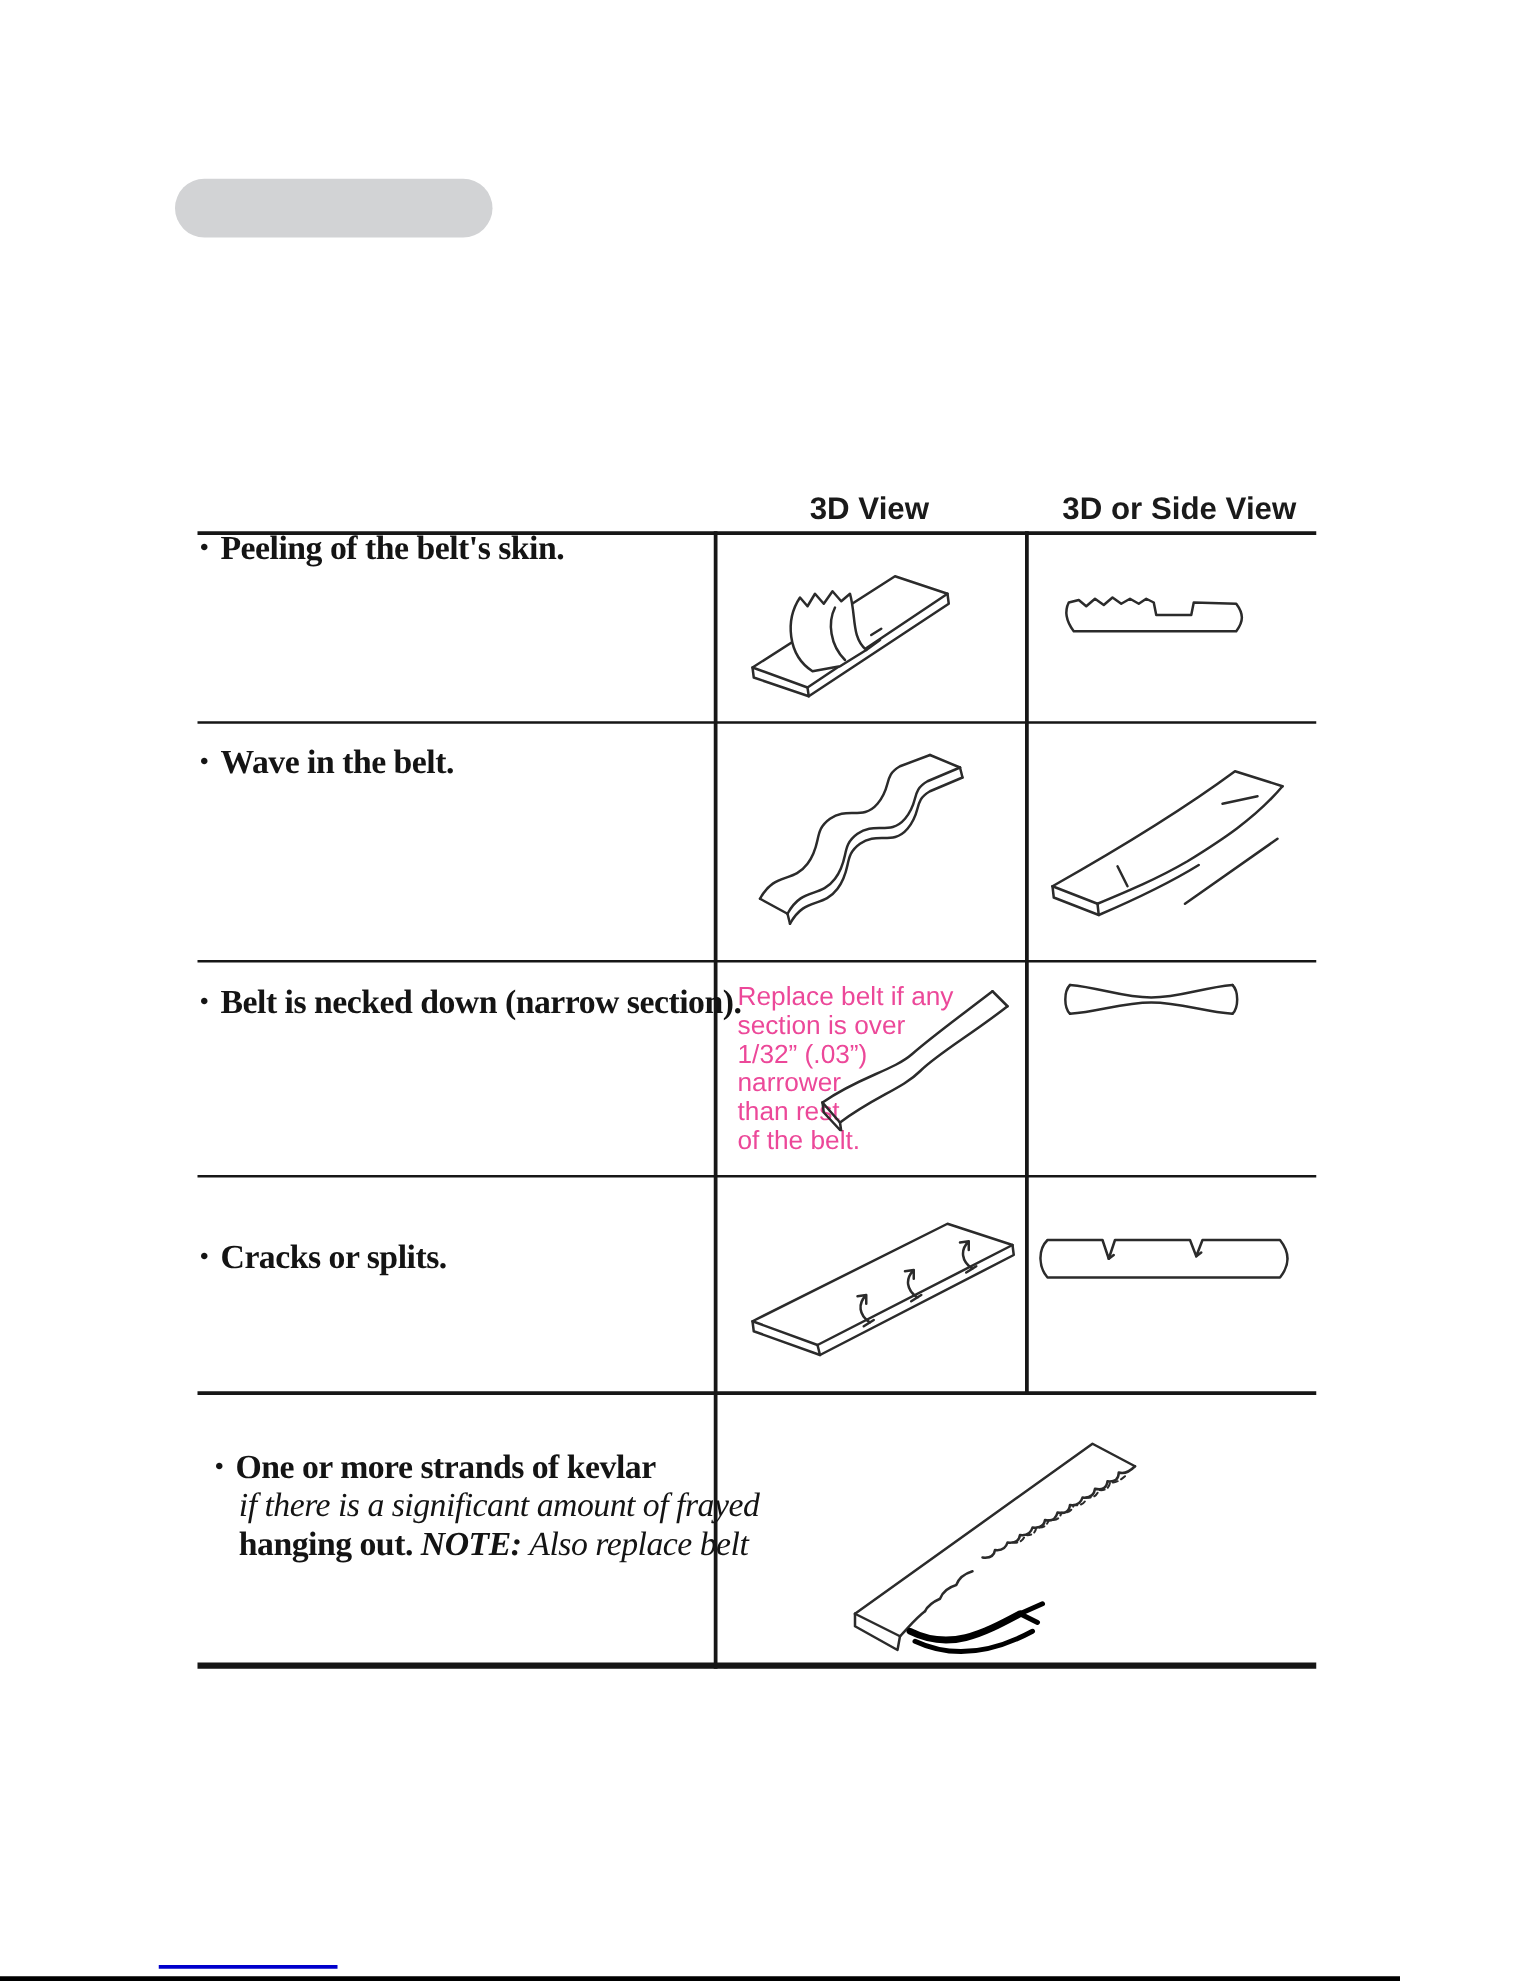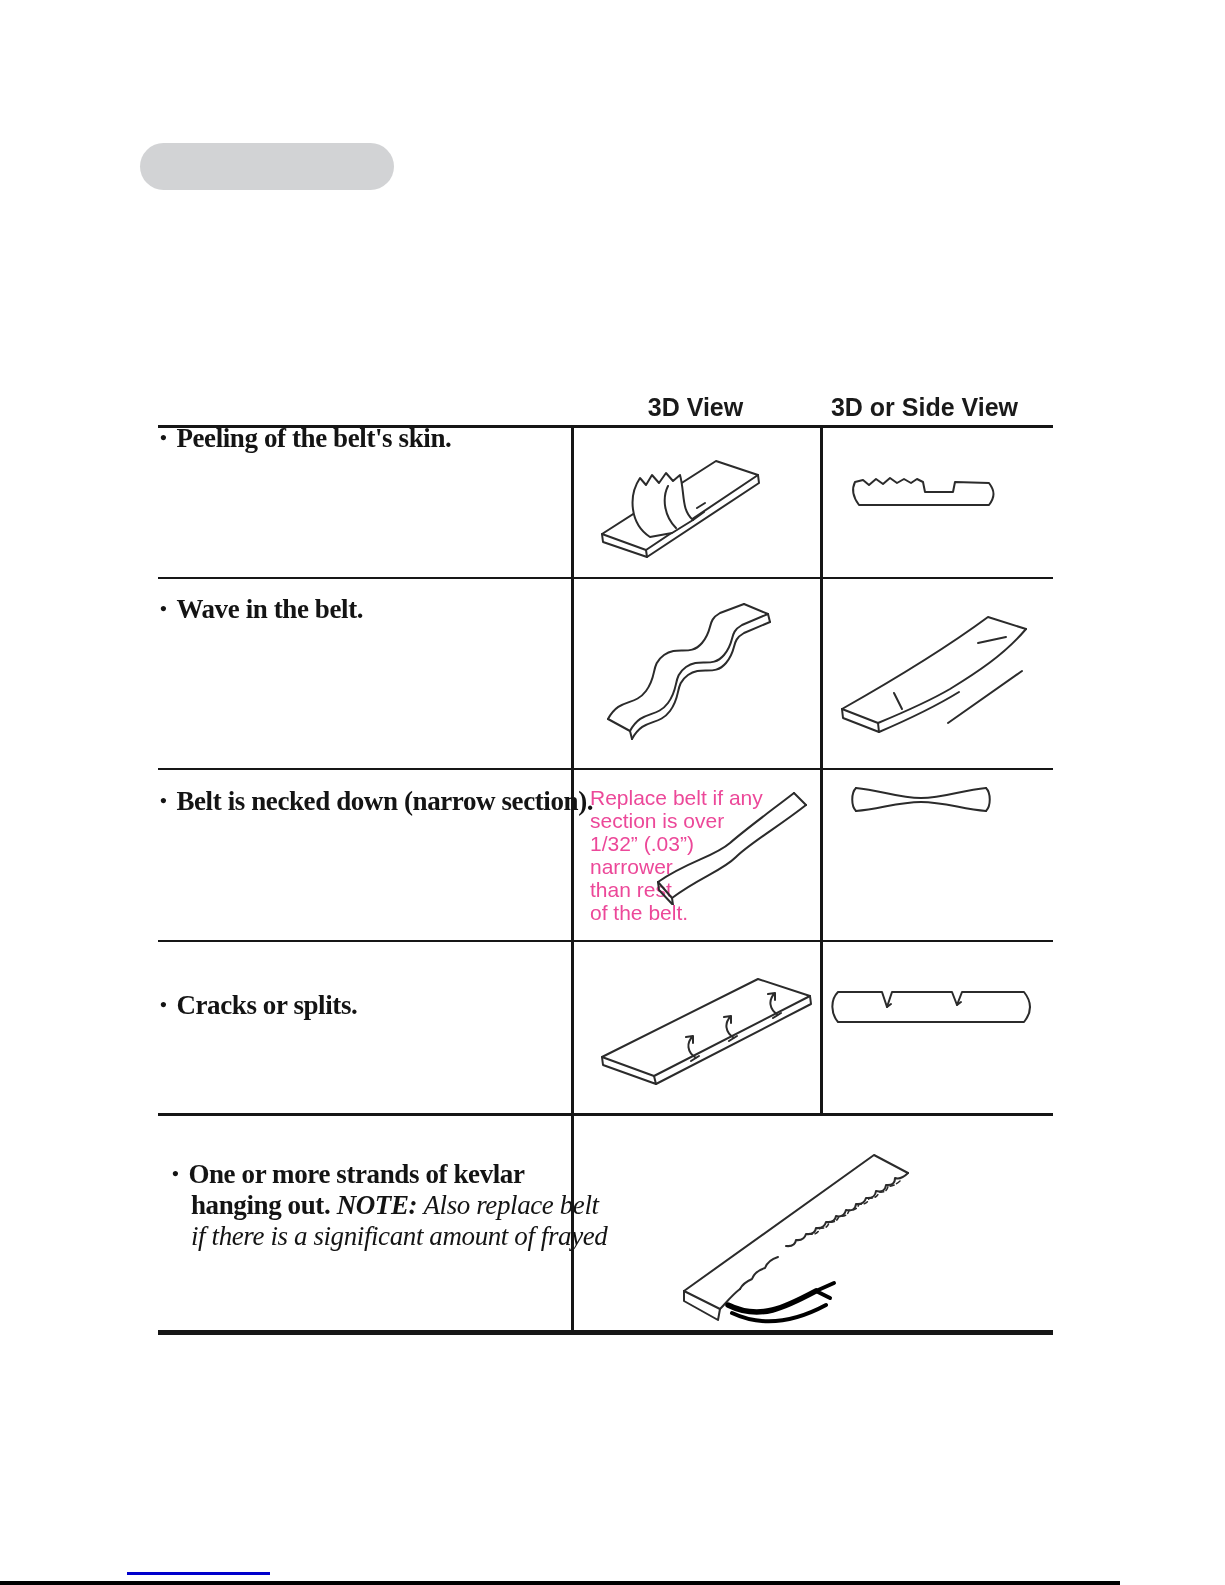--- a/index.html
+++ b/index.html
@@ -39,21 +39,21 @@
   .bottom-edge { position:absolute; left:0; top:1581px; width:1225px; height:4px; background:#000; }
 </style>
 </head>
 <body>
 
 <div class="page">
 
   <div class="pill"></div>
 
   <div class="col-header" style="left:571px; width:249px;">3D View</div>
-  <div class="col-header" style="left:812px; width:225px;">3D or Side View</div>
+  <div class="col-header" style="left:812px; width:225px;text-align:right;">3D or Side View</div>
 
   <div class="hr" style="left:158px; top:425px; width:895px; height:3px;"></div>
   <div class="hr" style="left:158px; top:577px; width:895px; height:2px;"></div>
   <div class="hr" style="left:158px; top:768px; width:895px; height:2px;"></div>
   <div class="hr" style="left:158px; top:940px; width:895px; height:2px;"></div>
   <div class="hr" style="left:158px; top:1113px; width:895px; height:3px;"></div>
   <div class="hr" style="left:158px; top:1330px; width:895px; height:5px;"></div>
   <div class="vr" style="left:571px; top:425px; width:2.5px; height:910px;"></div>
   <div class="vr" style="left:820px; top:425px; width:2.5px; height:691px;"></div>
 
@@ -127,27 +127,27 @@
   </svg>
   <svg class="fig" style="left:826px; top:980px;" width="215" height="55" viewBox="0 0 215 55">
     <path d="M12,12 L56,12 L61,27 L66,12 L126,12 L131,25 L136,12 L198,12 C206,22 206,32 198,42 L12,42 C5,34 4,20 12,12 Z"></path>
     <path d="M61,27 l4,-3 M131,25 l4,-3"></path>
   </svg>
 
   <div class="row-label kev">
     <div>
       <span class="bullet">•</span><span>One or more strands of kevlar</span>
     </div>
+    <div class="cont" style="font-weight:normal;">
+      <i>if there is a significant amount of frayed</i>
+    </div>
     <div class="cont">
       <span>hanging out.</span>
       <i style="font-weight:bold;">NOTE:</i>
       <i style="font-weight:normal;">Also replace belt</i>
-    </div>
-    <div class="cont" style="font-weight:normal;">
-      <i>if there is a significant amount of frayed</i>
     </div>
   </div>
   <svg class="fig" style="left:668px; top:1133px;" width="272" height="195" viewBox="0 0 272 195">
     <path d="M16,158 L206,22 L240,40"></path>
     <path d="M240,40 q-7,7 -13,5 q0,8 -9,7 q-1,8 -10,6 q-1,8 -10,7 q-2,7 -10,6 q-1,8 -10,6 q-2,8 -10,6 q-1,7 -10,6 q-2,7 -10,6 q-1,7 -10,6 q-2,7 -10,6 q-1,7 -10,6"></path>
     <path class="tex" d="M232,48 q-7,6 -12,5 q-1,7 -9,6 q-2,7 -10,6 q-1,7 -10,6 q-2,7 -10,6 q-1,7 -10,6 q-2,7 -10,6 q-1,7 -9,6 q-2,7 -10,6"></path>
     <path d="M110,124 q-10,3 -13,11 q-10,3 -13,11 q-9,4 -12,10"></path>
     <path d="M72,156 C64,162 58,170 52,176"></path>
     <path d="M16,158 L52,176"></path>
     <path d="M16,158 L16,168 L50,187 L52,176"></path>

